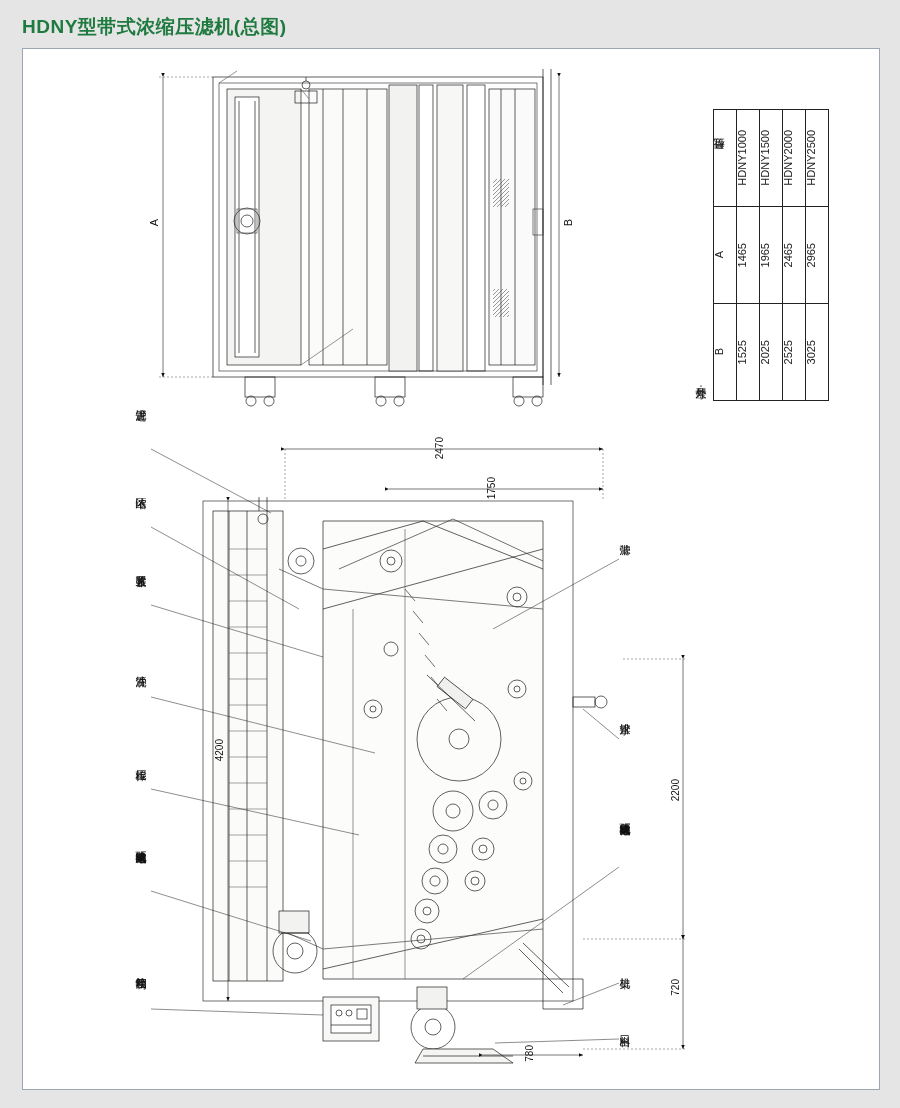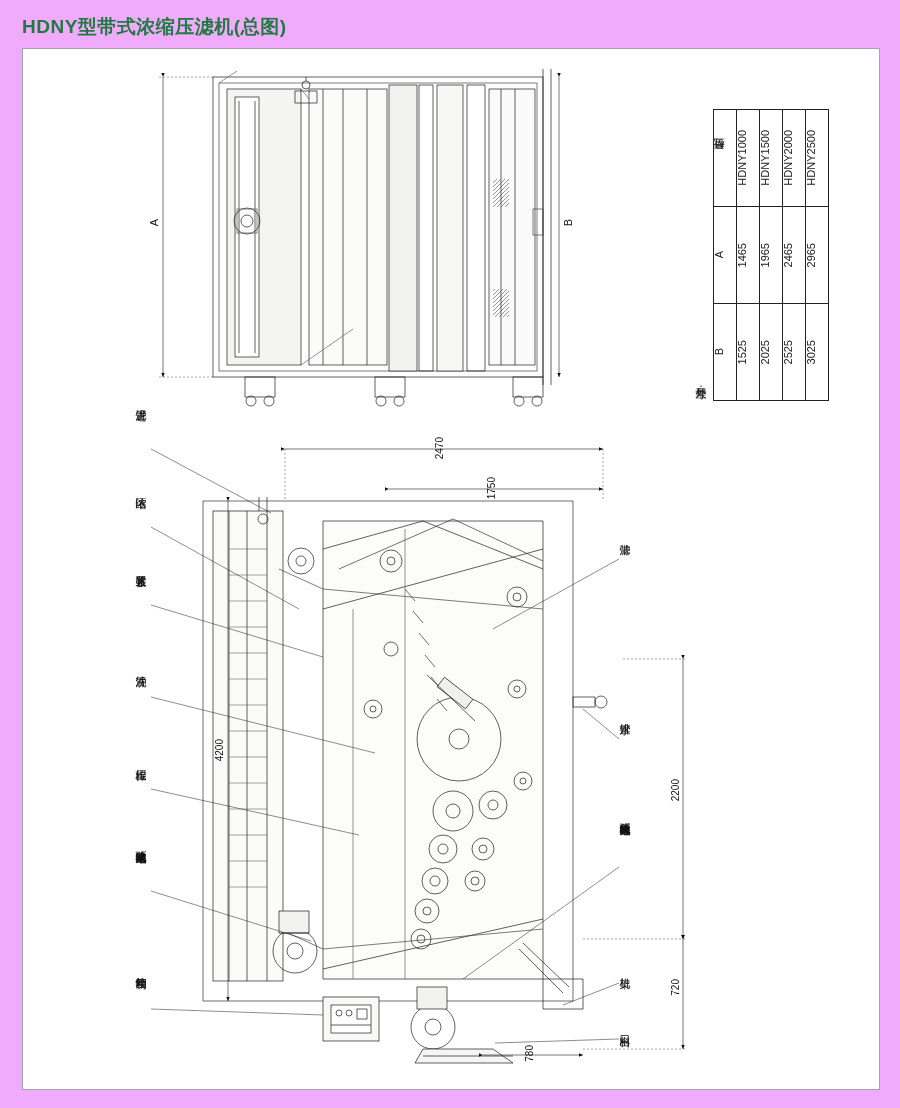--- a/index.html
+++ b/index.html
@@ -1,17 +1,17 @@
 <!DOCTYPE html>
 <html><head>
 <meta charset="utf-8">
 <style>
   html,body{margin:0;padding:0;background:#ffffff;}
   body{width:900px;height:1108px;position:relative;font-family:"Liberation Sans",sans-serif;color:#1b1b1b;}
-  .page{position:absolute;left:0;top:0;width:900px;height:1108px;background:#f0abfc;overflow:hidden;}
+  .page{position:absolute;left:0;top:0;width:900px;height:1108px;background:#e5e5e5;overflow:hidden;}
   .title{position:absolute;left:22px;top:14px;font-size:19px;font-weight:bold;color:#1f7a3f;letter-spacing:0.5px;}
   .frame{position:absolute;left:22px;top:48px;width:856px;height:1040px;border:1px solid #9aa7b0;background:#ffffff;}
   .canvas{position:absolute;left:0;top:0;width:856px;height:1040px;}
   
   .vt{writing-mode:vertical-rl;text-orientation:mixed;white-space:nowrap;font-size:11px;line-height:1;}
   .vt180{writing-mode:vertical-rl;transform:rotate(180deg);white-space:nowrap;font-size:11px;line-height:1;}
   .lbl{position:absolute;font-size:11px;color:#111;white-space:nowrap;}
   .dim{position:absolute;font-size:10px;color:#111;white-space:nowrap;}
   
   .spec{position:absolute;left:690px;top:60px;}

